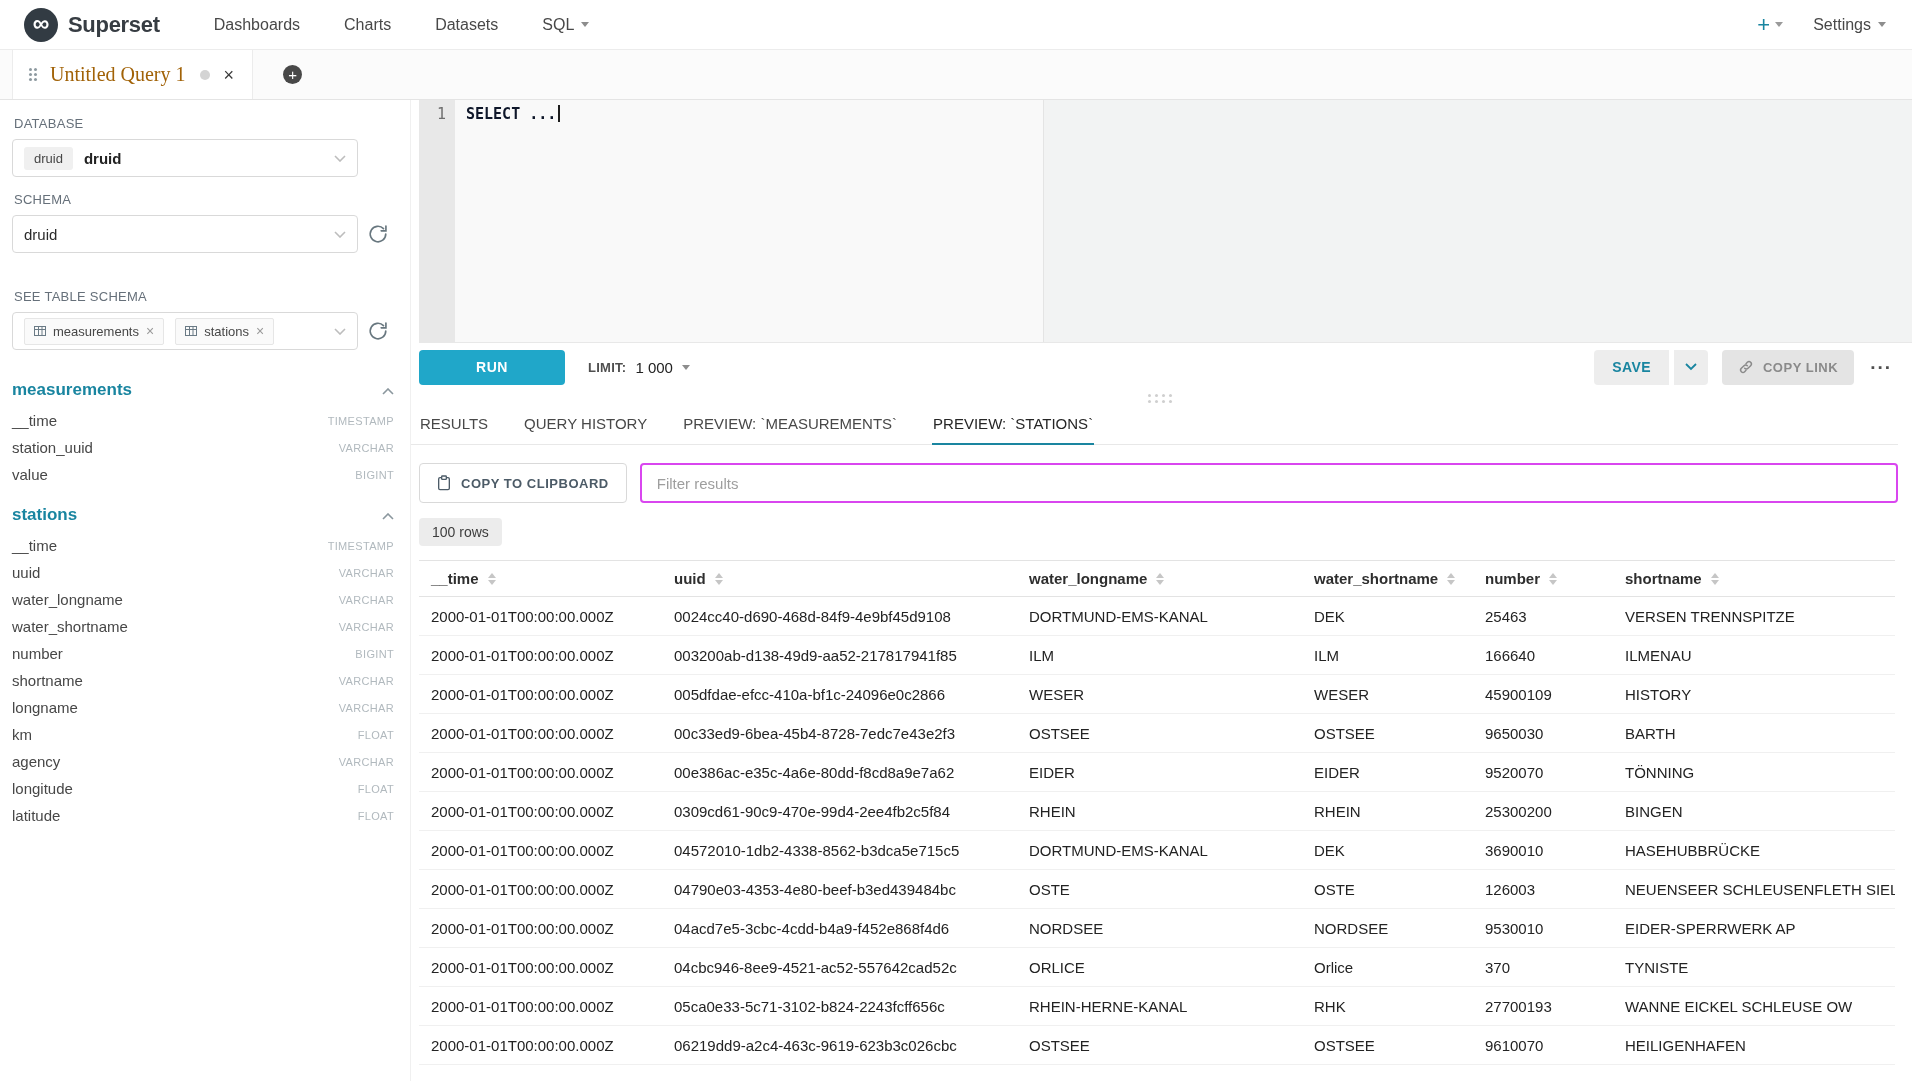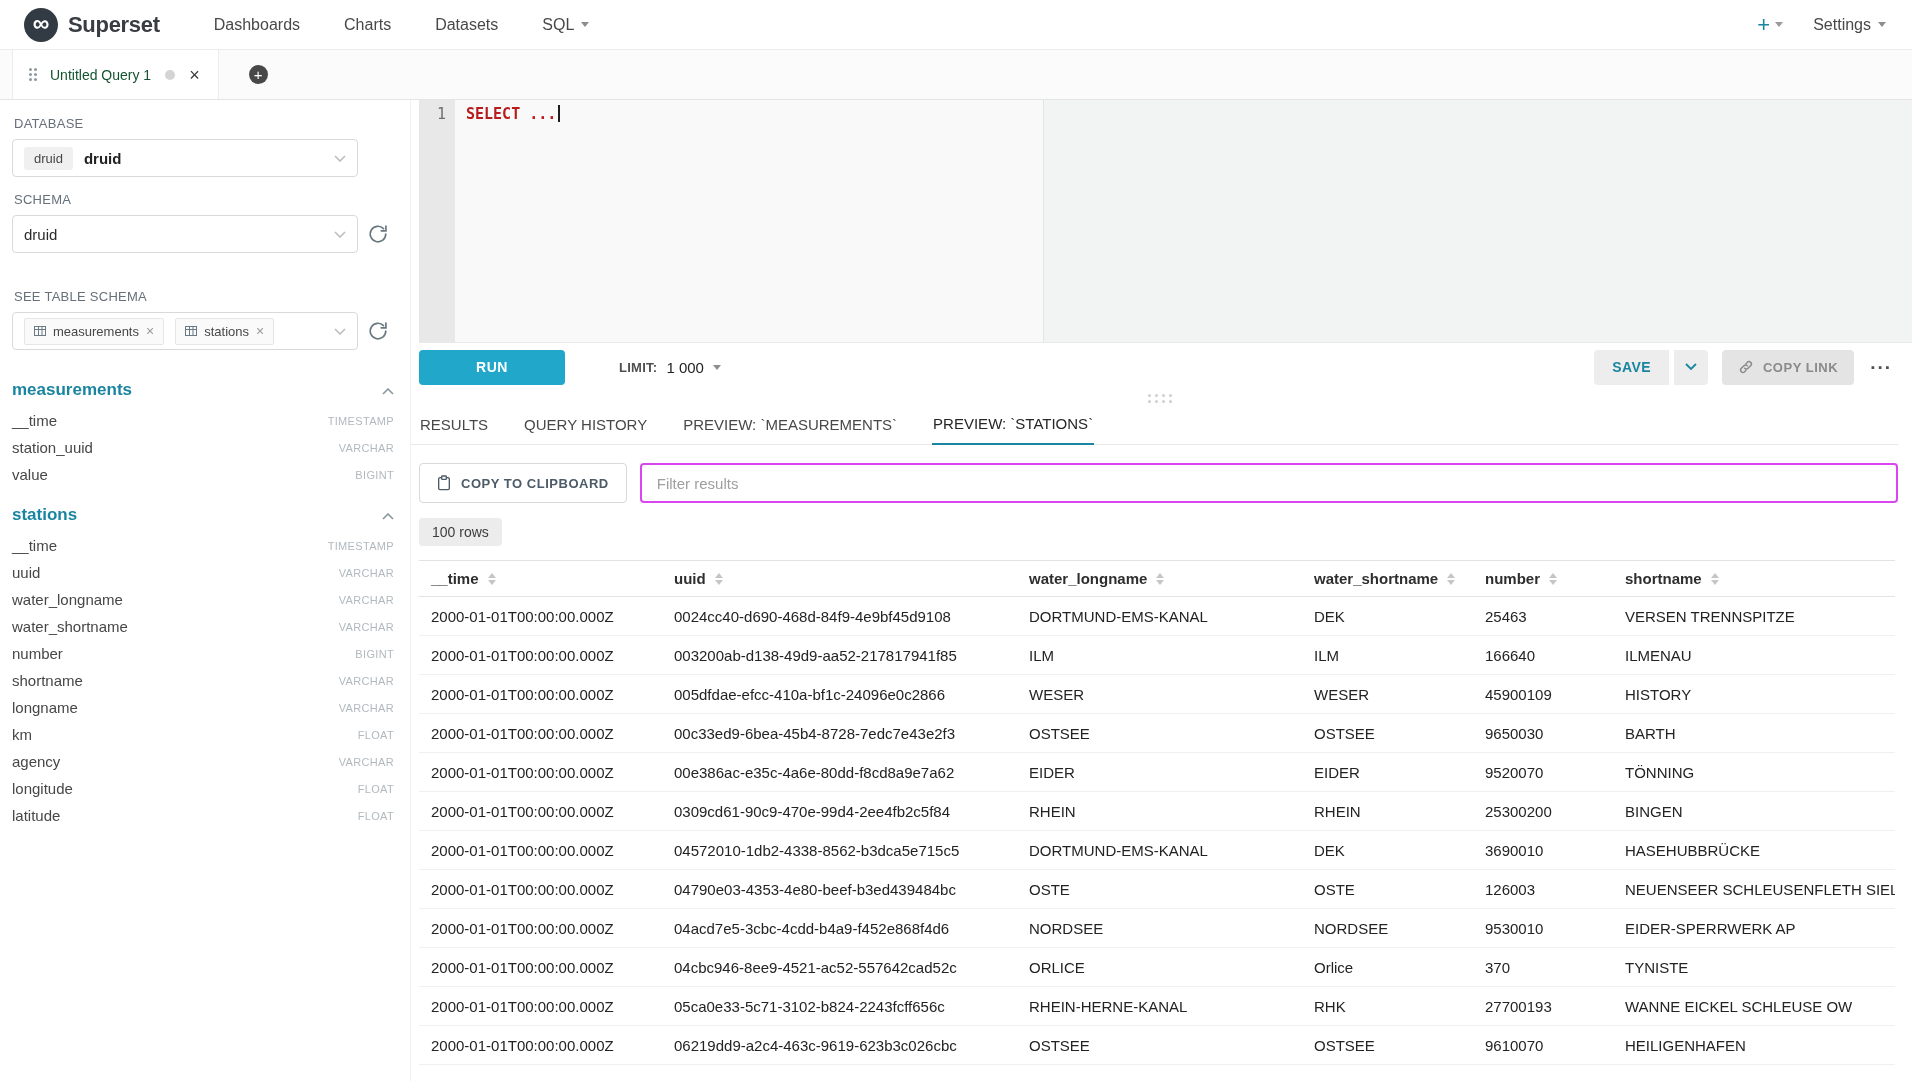--- a/index.html
+++ b/index.html
@@ -23,21 +23,21 @@
   .nav-settings { display:flex; align-items:center; gap:7px; font-size:16px; color:#484848; cursor:pointer; }
 
   
   .tabbar { position:absolute; top:50px; left:0; right:0; height:50px; background:#fbfbfb;
     border-bottom:1px solid #e4e4e4; display:flex; align-items:stretch; padding-left:12px; z-index:10; }
   .qtab { display:flex; align-items:center; background:#fff; border-left:1px solid #ececec;
     border-right:1px solid #ececec; padding:0 16px; cursor:pointer; }
   .drag-grip { position:relative; width:9px; height:14px; margin-right:12px; }
   .drag-grip::before { content:""; position:absolute; left:0; top:0; width:3px; height:3px; border-radius:50%;
     background:#8e9aa0; box-shadow:0 5px 0 #8e9aa0, 0 10px 0 #8e9aa0, 5px 0 0 #8e9aa0, 5px 5px 0 #8e9aa0, 5px 10px 0 #8e9aa0; }
-  .qtab-label { font-size:14px; color:#14532d; }
+  .qtab-label { font-size:20px; color:#a16207;font-family:Liberation Serif, serif; }
   .qtab-dot { width:10px; height:10px; border-radius:50%; background:#d4d4d4; margin:0 12px 0 14px; }
   .qtab-close { font-size:18px; color:#3a3a3a; line-height:1; padding:2px; cursor:pointer; }
   .newtab { display:flex; align-items:center; margin-left:30px; cursor:pointer; }
   .plus-circle { width:19px; height:19px; border-radius:50%; background:#484848; color:#fff; font-size:15px;
     display:flex; align-items:center; justify-content:center; padding-bottom:1px; }
 
   
   .sidebar { position:absolute; top:100px; left:0; bottom:0; width:411px; background:#fff;
     border-right:1px solid #f0f0f0; padding:16px 14px 0 12px; overflow:hidden; }
   .field-label { font-size:13px; color:#66707a; margin:0 0 8px 2px; letter-spacing:.02em; }
@@ -67,46 +67,46 @@
   
   .main { position:absolute; top:100px; left:411px; right:0; bottom:0; background:#fff; }
 
   .editor { position:relative; height:243px; margin:0 0 0 8px; display:flex;
     background:#f9f9f9; border-bottom:1px solid #e8e8e8;
     font-family:"DejaVu Sans Mono", monospace; }
   .editor .beyond { position:absolute; left:625px; right:0; top:0; bottom:0; background:#f2f3f3; }
   .editor .margin-line { position:absolute; left:624px; top:0; bottom:0; width:1px; background:#e4e4e4; }
   .gutter { width:36px; background:#e8e8e8; color:#6e6e6e; font-size:15px; text-align:right;
     padding:5px 9px 0 0; z-index:2; }
-  .code { padding:5px 0 0 11px; font-size:15px; color:#b91c1c; font-weight:700; z-index:2; display:flex; align-items:flex-start; }
+  .code { padding:5px 0 0 11px; font-size:15px; color:#0f172a; font-weight:700; z-index:2; display:flex; align-items:flex-start; }
   .cursor { display:inline-block; width:2px; height:17px; background:#1d1d1d; margin-left:2px; vertical-align:text-bottom; }
 
   .toolbar { height:48px; display:flex; align-items:center; padding:0 14px 0 8px; gap:23px; background:#fff; }
   .run-btn { width:146px; height:35px; background:#20a7c9; color:#fff; border:none; border-radius:4px;
     font-size:14px; font-weight:700; letter-spacing:.04em; cursor:pointer; font-family:inherit; }
   .limit { display:flex; align-items:center; gap:9px; cursor:pointer; }
-  .limit-label { font-size:13px; font-weight:700; color:#4f4f4f; letter-spacing:.02em;margin-left:31px; }
+  .limit-label { font-size:13px; font-weight:700; color:#4f4f4f; letter-spacing:.02em; }
   .limit-value { font-size:15px; color:#222; }
   .toolbar-right { margin-left:auto; display:flex; align-items:center; gap:14px; }
   .save-group { display:flex; gap:5px; }
   .save-btn { height:35px; padding:0 18px; background:#ededed; color:#1985a0; border:none;
     border-radius:4px 0 0 4px; font-size:14px; font-weight:700; letter-spacing:.03em; cursor:pointer; font-family:inherit; }
   .save-caret { height:35px; width:34px; background:#ededed; border:none; border-radius:0 4px 4px 0;
     display:flex; align-items:center; justify-content:center; cursor:pointer; }
   .copylink-btn { height:35px; padding:0 16px; background:#e4e4e4; color:#8a8a8a; border:none; border-radius:4px;
     font-size:13px; font-weight:700; letter-spacing:.04em; display:flex; align-items:center; gap:9px; cursor:pointer; font-family:inherit; }
   .more-dots { font-size:19px; font-weight:700; color:#4f4f4f; letter-spacing:2px; padding:0 6px 8px 2px; cursor:pointer; }
 
   .dragbar { height:14px; display:flex; align-items:center; justify-content:center; }
   .grip-dots { position:relative; width:28px; height:9px; }
   .grip-dots::before { content:""; position:absolute; left:0; top:0; width:3px; height:3px; border-radius:50%;
     background:#cfcfcf; box-shadow:7px 0 0 #cfcfcf, 14px 0 0 #cfcfcf, 21px 0 0 #cfcfcf,
     0 6px 0 #cfcfcf, 7px 6px 0 #cfcfcf, 14px 6px 0 #cfcfcf, 21px 6px 0 #cfcfcf; }
 
-  .rtabs { display:flex; gap:34px; padding-left:8px; margin-right:14px; border-bottom:1px solid #e8e8e8;align-items:center; }
+  .rtabs { display:flex; gap:34px; padding-left:8px; margin-right:14px; border-bottom:1px solid #e8e8e8; }
   .rtab { font-size:15px; color:#484848; padding:10px 1px 11px; cursor:pointer; }
   .rtab.active { color:#262626; border-bottom:2px solid #1a85a0; margin-bottom:-1px; }
 
   .controls { display:flex; gap:13px; margin:18px 14px 0 8px; }
   .copyclip-btn { height:40px; padding:0 17px; background:#fff; border:1px solid #d9d9d9; border-radius:4px;
     display:flex; align-items:center; gap:10px; font-size:13px; font-weight:700; letter-spacing:.04em;
     color:#4c5b67; cursor:pointer; font-family:inherit; }
   .filter-input { flex:1; height:40px; border:2px solid #d946ef; border-radius:4px; padding:0 15px;
     font-size:15px; color:#222; font-family:inherit; outline:none; }
   .filter-input::placeholder { color:#9e9e9e; }

